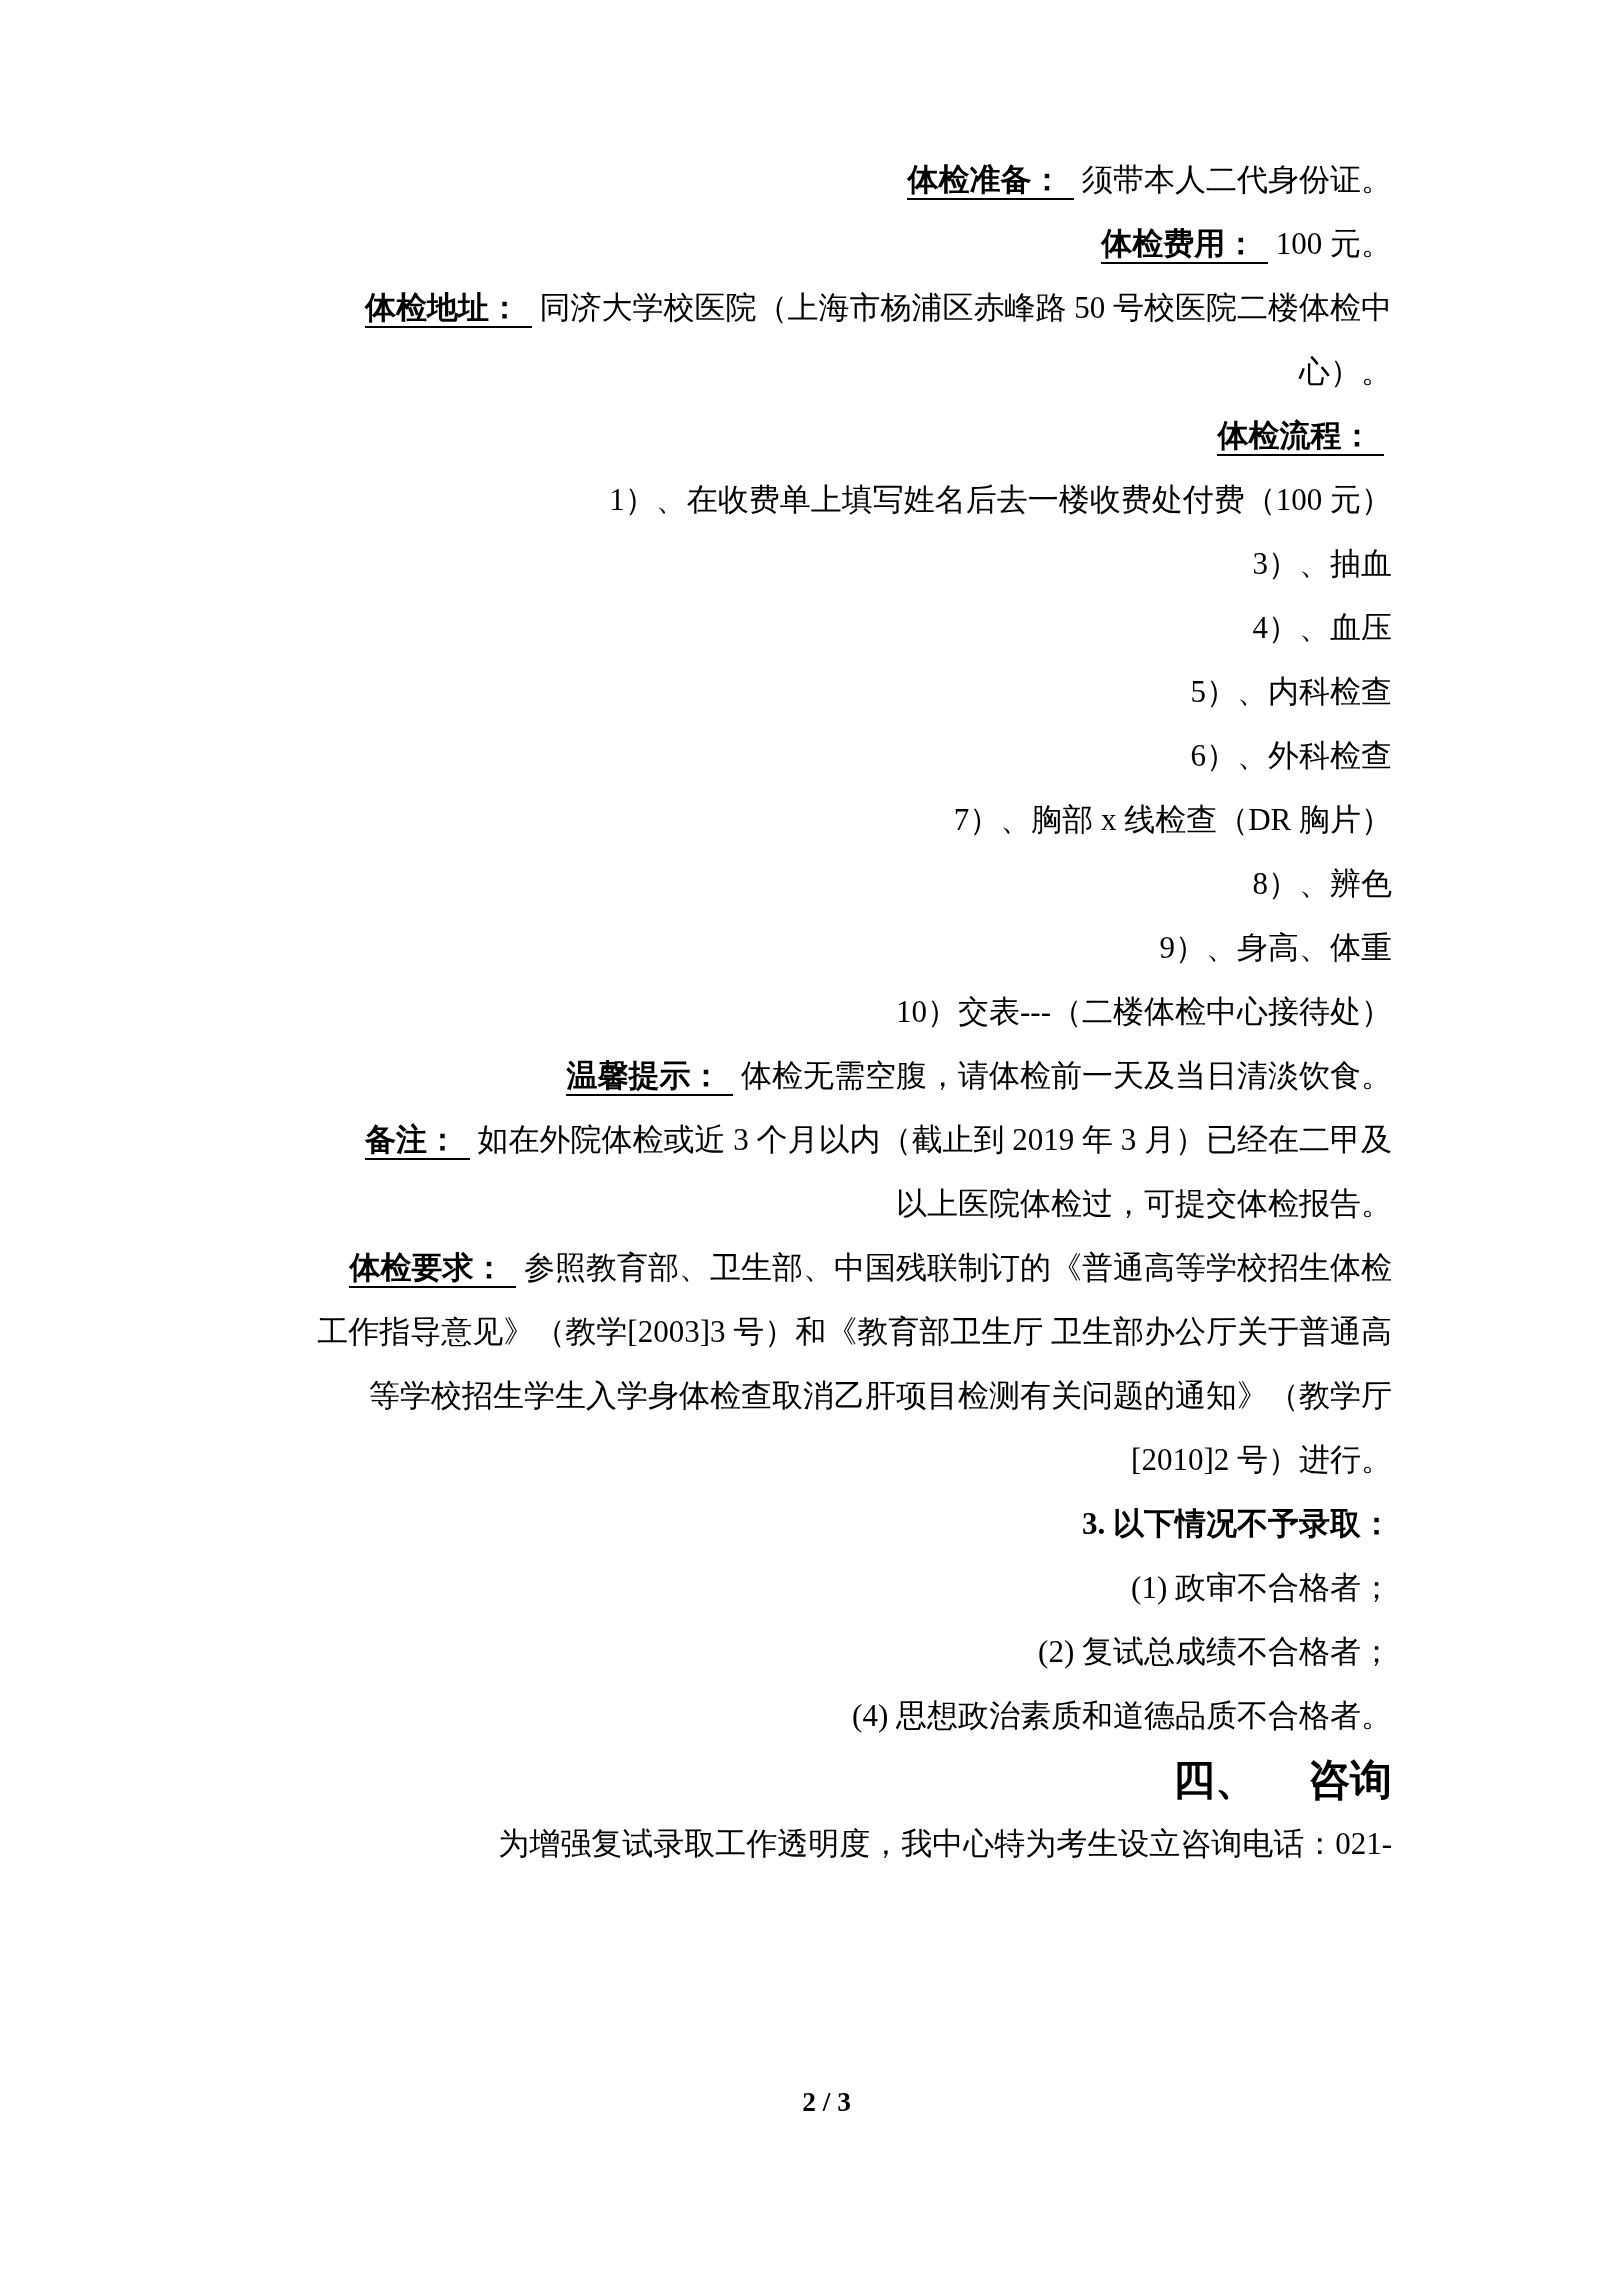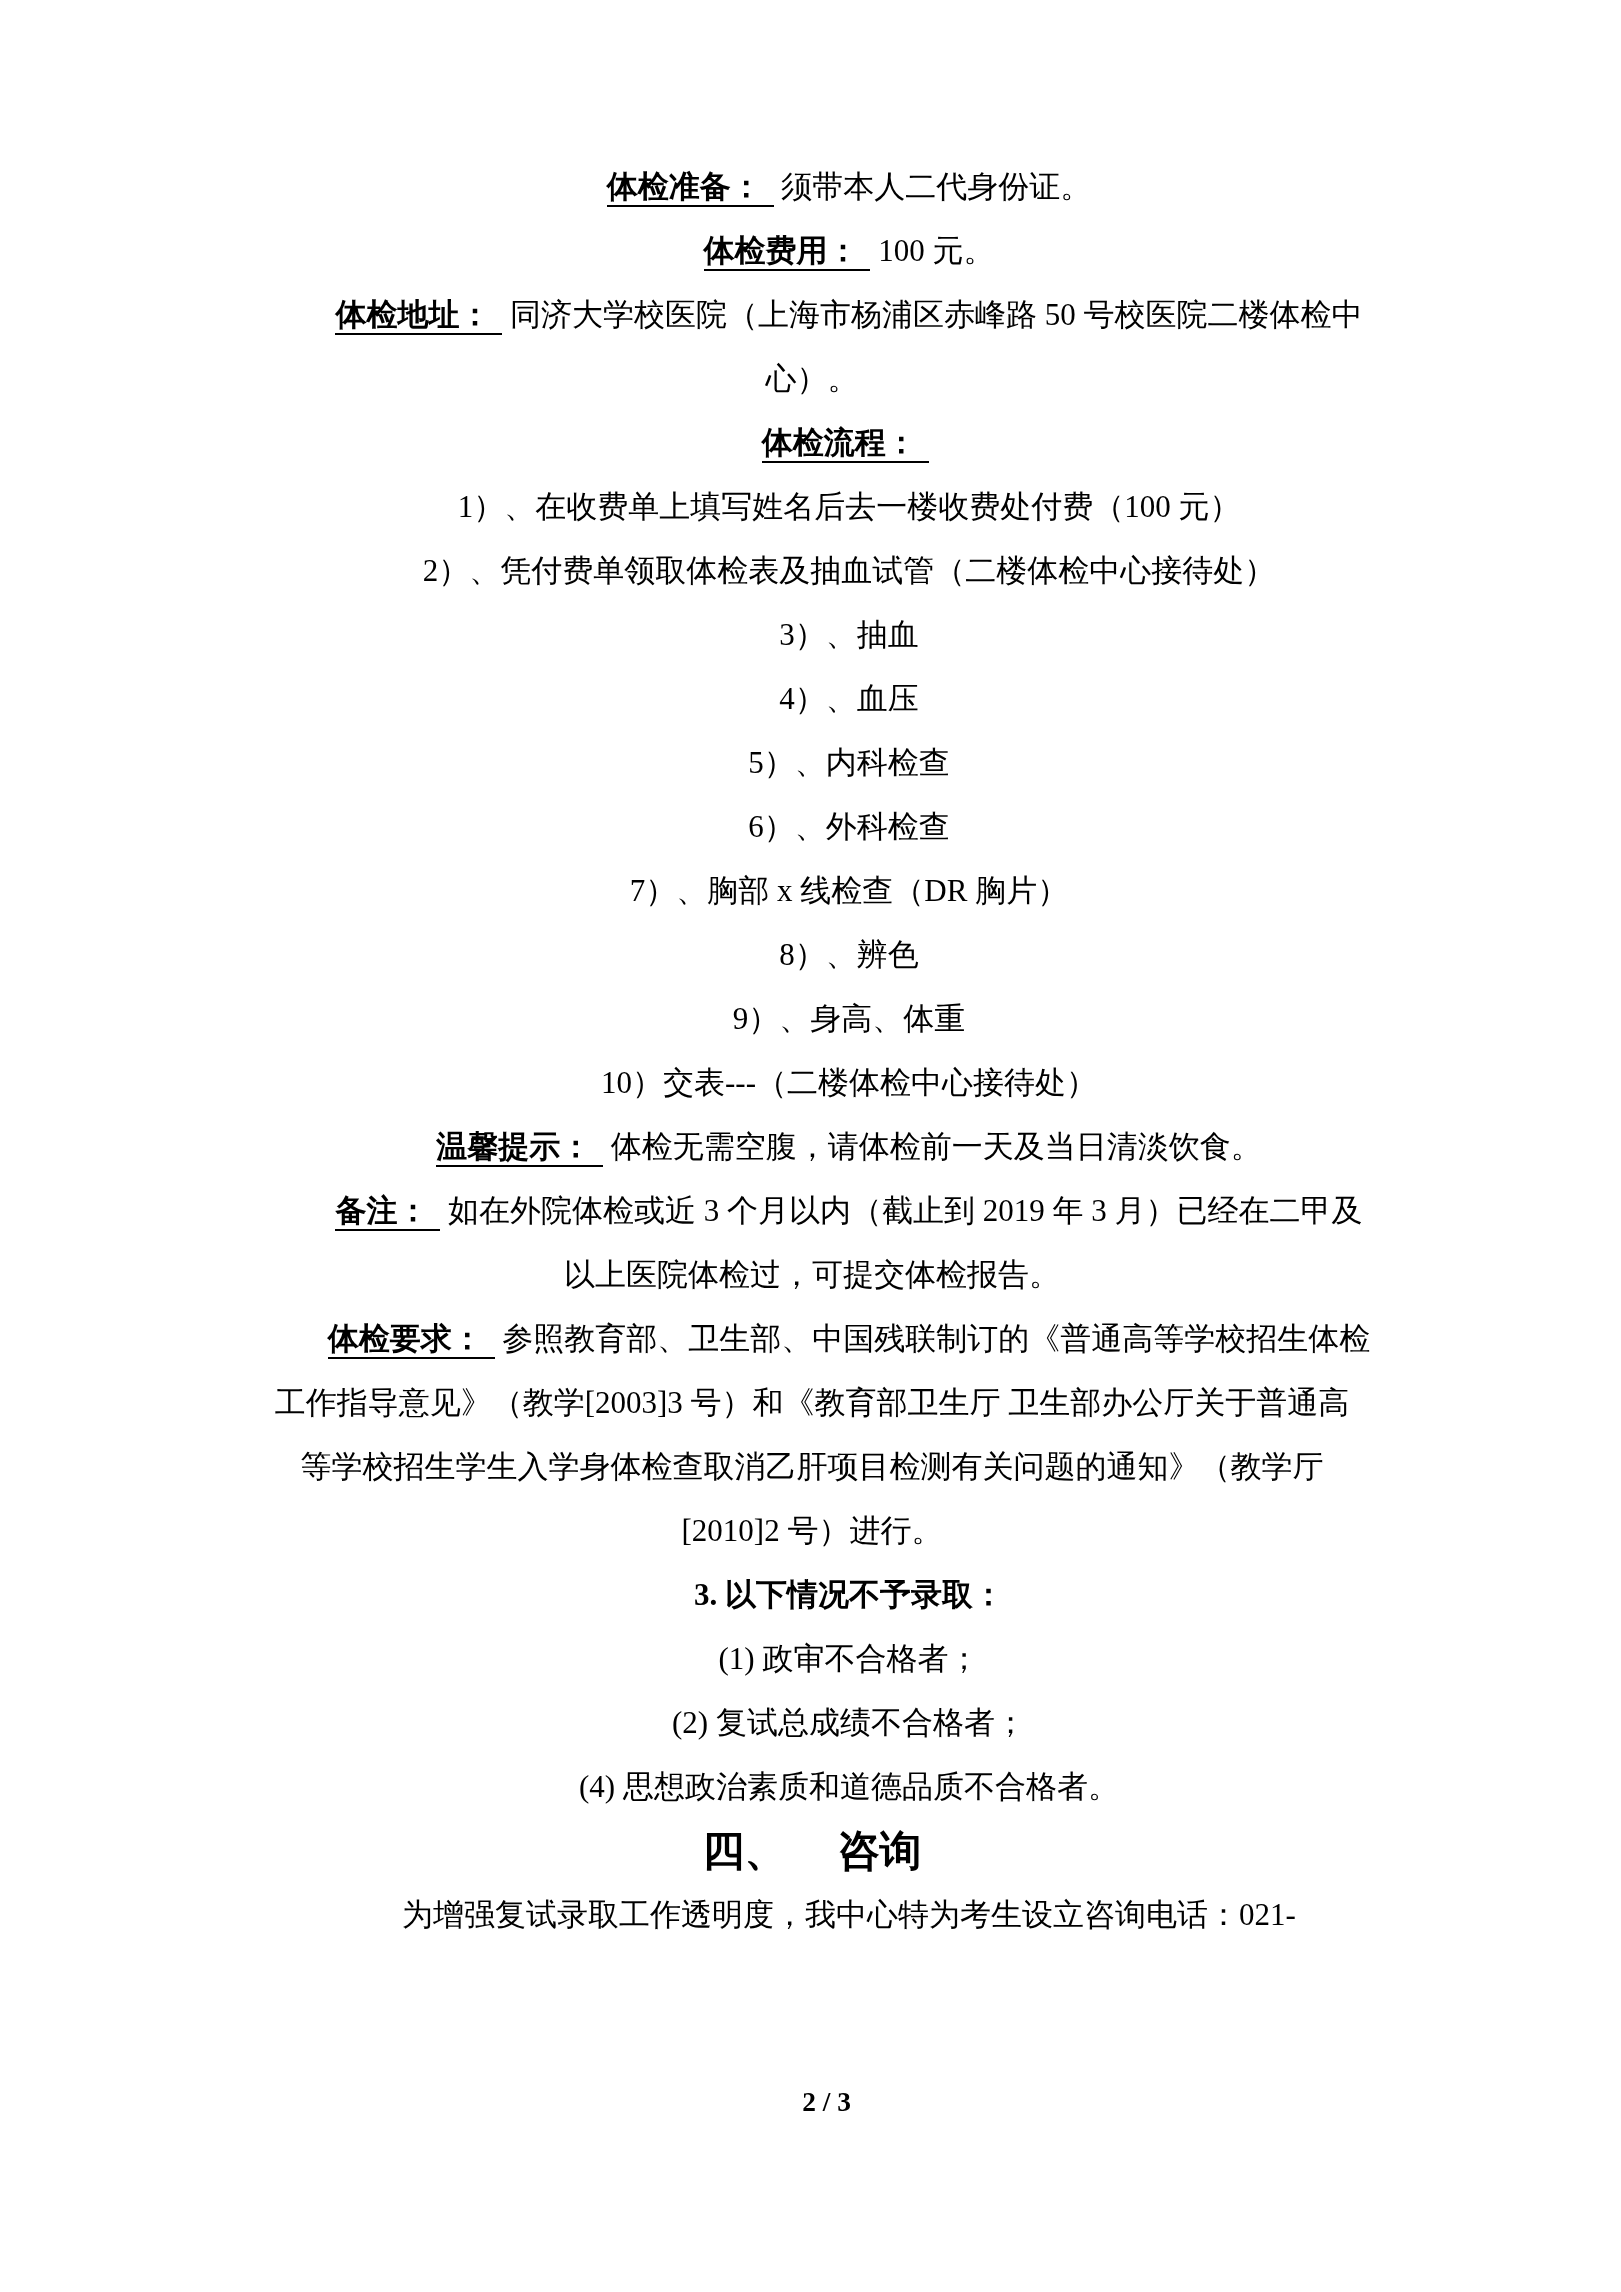--- a/index.html
+++ b/index.html
@@ -13,25 +13,25 @@
     height: 2293px;
     margin: 0 auto;
     background: #ffffff;
     color: #000000;
     font-family: "Liberation Serif", "DejaVu Serif", serif;
     overflow: hidden;
   }
   .doc-body {
     position: absolute;
     left: 232px;
-    top: 155px;
+    top: 148px;
     width: 1160px;
     font-size: 31px;
     line-height: 64px;
-    text-align: center;
+    text-align: right;
   }
   .para {
     margin: 0;
     white-space: pre-wrap;
   }
   .indent {
     text-indent: 74px;
   }
   
   .lbl {
@@ -75,21 +75,20 @@
 
     <p class="para indent"><span class="lbl">体检费用：</span><span>100 元。</span></p>
 
     <p class="para indent"><span class="lbl">体检地址：</span><span>同济大学校医院（上海市杨浦区赤峰路 50 号校医院二楼体检中
 心）。</span></p>
 
 
     <p class="para indent"><span class="lbl">体检流程：</span></p>
 
     <p class="para indent"><span>1）、在收费单上填写姓名后去一楼收费处付费（100 元）</span></p>
-    <p class="para indent"><span>2）、凭付费单领取体检表及抽血试管（二楼体检中心接待处）</span></p>
     <p class="para indent"><span>3）、抽血</span></p>
     <p class="para indent"><span>4）、血压</span></p>
     <p class="para indent"><span>5）、内科检查</span></p>
     <p class="para indent"><span>6）、外科检查</span></p>
     <p class="para indent"><span>7）、胸部 x 线检查（DR 胸片）</span></p>
     <p class="para indent"><span>8）、辨色</span></p>
     <p class="para indent"><span>9）、身高、体重</span></p>
     <p class="para indent"><span>10）交表---（二楼体检中心接待处）</span></p>
 
     <p class="para indent"><span class="lbl">温馨提示：</span><span>体检无需空腹，请体检前一天及当日清淡饮食。</span></p>

